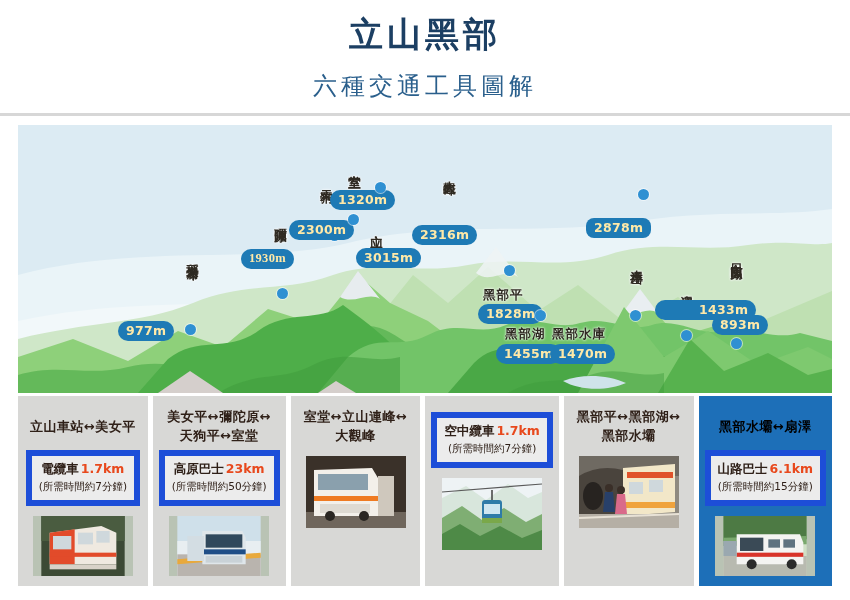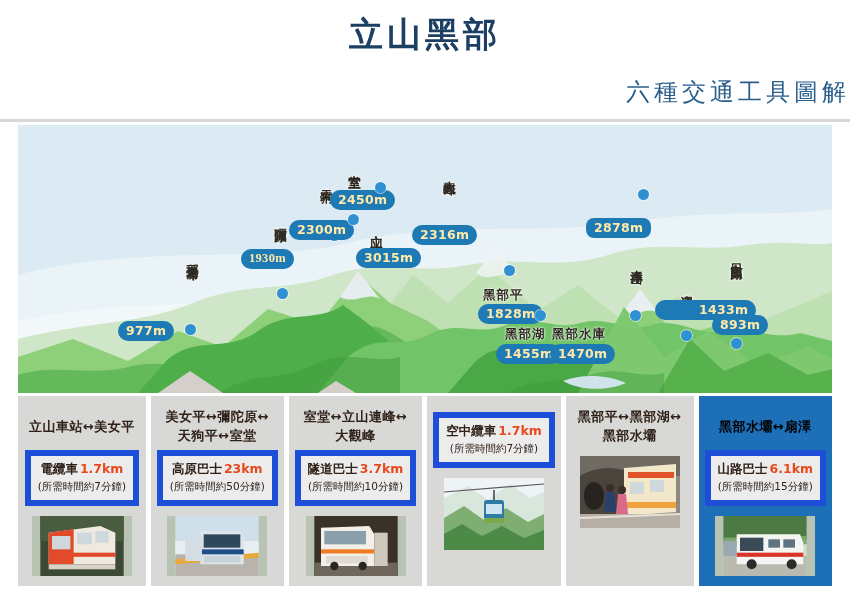--- a/index.html
+++ b/index.html
@@ -15,21 +15,21 @@
   
   .header { padding-top: 14px; text-align: center; }
   .title {
     font-family: "DejaVu Serif", "Liberation Serif", serif;
     font-size: 34px; font-weight: bold; color: #1c3f63;
     letter-spacing: 4px; line-height: 1.18;
   }
   .subtitle {
     font-family: "DejaVu Serif", "Liberation Serif", serif;
     font-size: 24px; color: #2a5f8c; letter-spacing: 4px;
-    margin-top: 24px; line-height: 1.2; text-align: right;
+    margin-top: 18px; line-height: 1.2;
   }
   .divider { margin-top: 12px; height: 3px; background: #d7d7d7; width: 850px; }
 
   
   .illus-wrap {
     position: absolute; left: 18px; top: 125px;
     width: 814px; height: 268px; overflow: hidden;
     background: #dcebf3;
   }
   .illus-svg { display: block; width: 814px; height: 268px; }
@@ -157,21 +157,21 @@
     <div class="vlabel" style="left:256px; top:93px;">彌陀原</div>
     <div class="marker" style="left:259px; top:163px;"></div>
     <div class="badge" style="left:223px; top:124px;font-family:Liberation Serif, serif;">1930m</div>
 
     <div class="vlabel" style="left:302px; top:55px;">天狗平</div>
     <div class="marker" style="left:311px; top:105px;"></div>
     <div class="badge" style="left:271px; top:95px;">2300m</div>
 
     <div class="vlabel" style="left:330px; top:40px;">室堂</div>
     <div class="marker" style="left:330px; top:89px;"></div>
-    <div class="badge" style="left:312px; top:65px;">2450m</div>
+    <div class="badge" style="left:312px; top:65px;">1320m</div>
 
     <div class="vlabel" style="left:352px; top:100px;">立山</div>
     <div class="marker" style="left:357px; top:57px;"></div>
     <div class="badge" style="left:338px; top:123px;">3015m</div>
 
     <div class="vlabel" style="left:425px; top:46px;">大觀峰</div>
     <div class="marker" style="left:421px; top:105px;"></div>
     <div class="badge" style="left:394px; top:100px;">2316m</div>
 
     <div class="vlabel" style="left:465px; top:164px; writing-mode:horizontal-tb; text-orientation:mixed;">黑部平</div>
@@ -242,26 +242,20 @@
           <rect x="34" y="22" width="44" height="16" fill="#30485c"></rect>
           <rect x="30" y="40" width="52" height="6" fill="#1f4e87"></rect>
           <rect x="34" y="48" width="44" height="8" fill="#c9d2d7"></rect>
           <rect x="12" y="24" width="20" height="30" fill="#d3dde3"></rect>
         </svg>
       </div>
     </div>
 
     <div class="card">
       <div class="card-title">室堂↔立山連峰↔<br>大觀峰</div>
-      <div class="info-box">
-        <div class="info-line1">
-          <span>隧道巴士</span><span class="dist">3.7km</span>
-        </div>
-        <div class="info-line2">(所需時間約10分鐘)</div>
-      </div>
       <div class="photo">
         <svg viewBox="0 0 100 72">
             <rect width="100" height="72" fill="#3a3129"></rect>
           <rect x="0" y="56" width="100" height="16" fill="#6f665c"></rect>
           <path d="M8 14 L66 12 L72 22 L72 60 L8 60 Z" fill="#f3f0ea"></path>
           <rect x="12" y="18" width="50" height="16" fill="#8aa0ad"></rect>
           <rect x="8" y="40" width="64" height="5" fill="#ef7b22"></rect>
           <rect x="14" y="48" width="50" height="9" fill="#dedad2"></rect>
           <rect x="72" y="20" width="16" height="40" fill="#cfc8bd"></rect>
           <circle cx="24" cy="60" r="5" fill="#2a2622"></circle>

